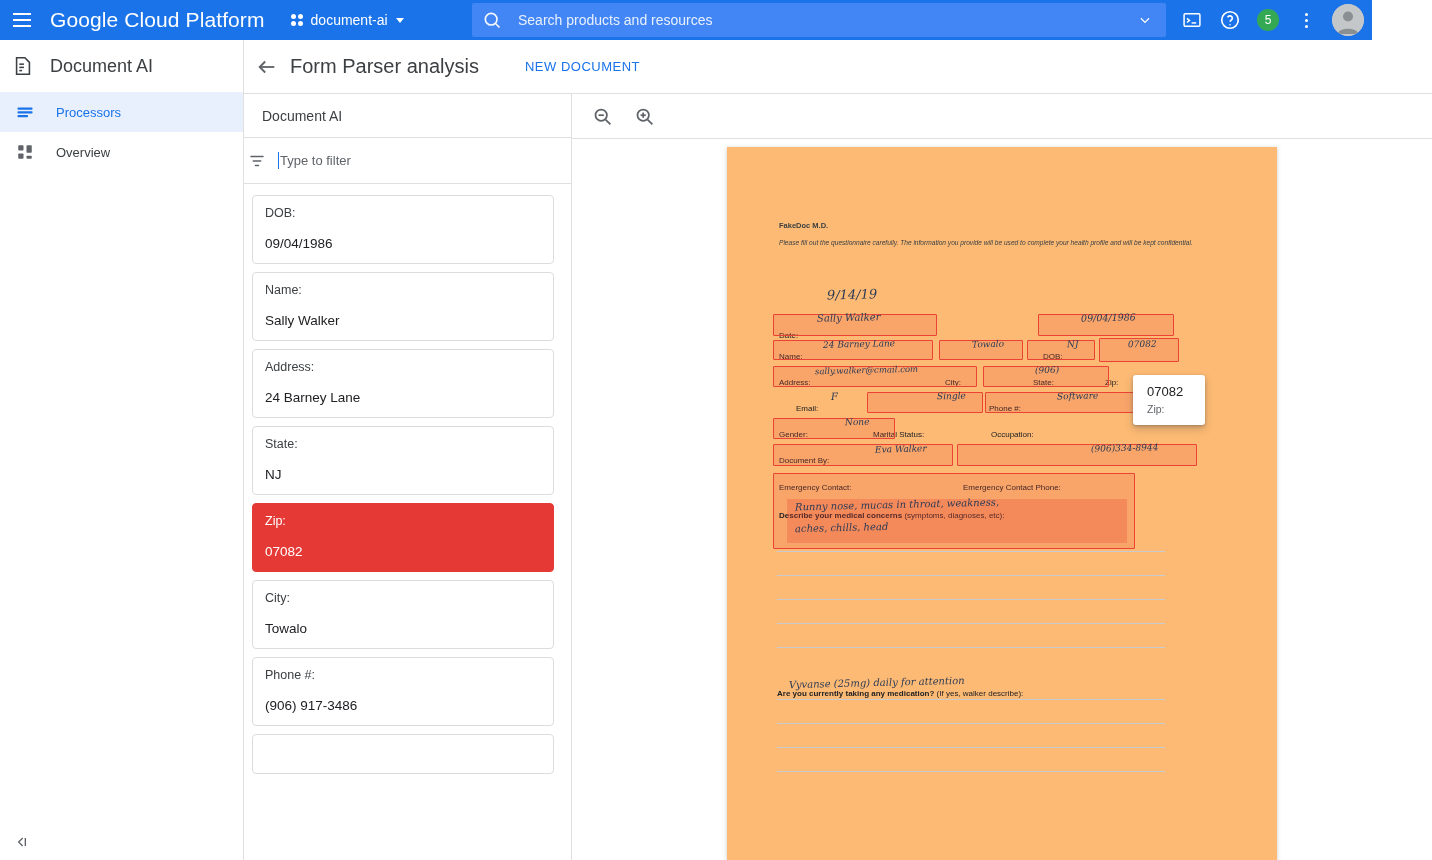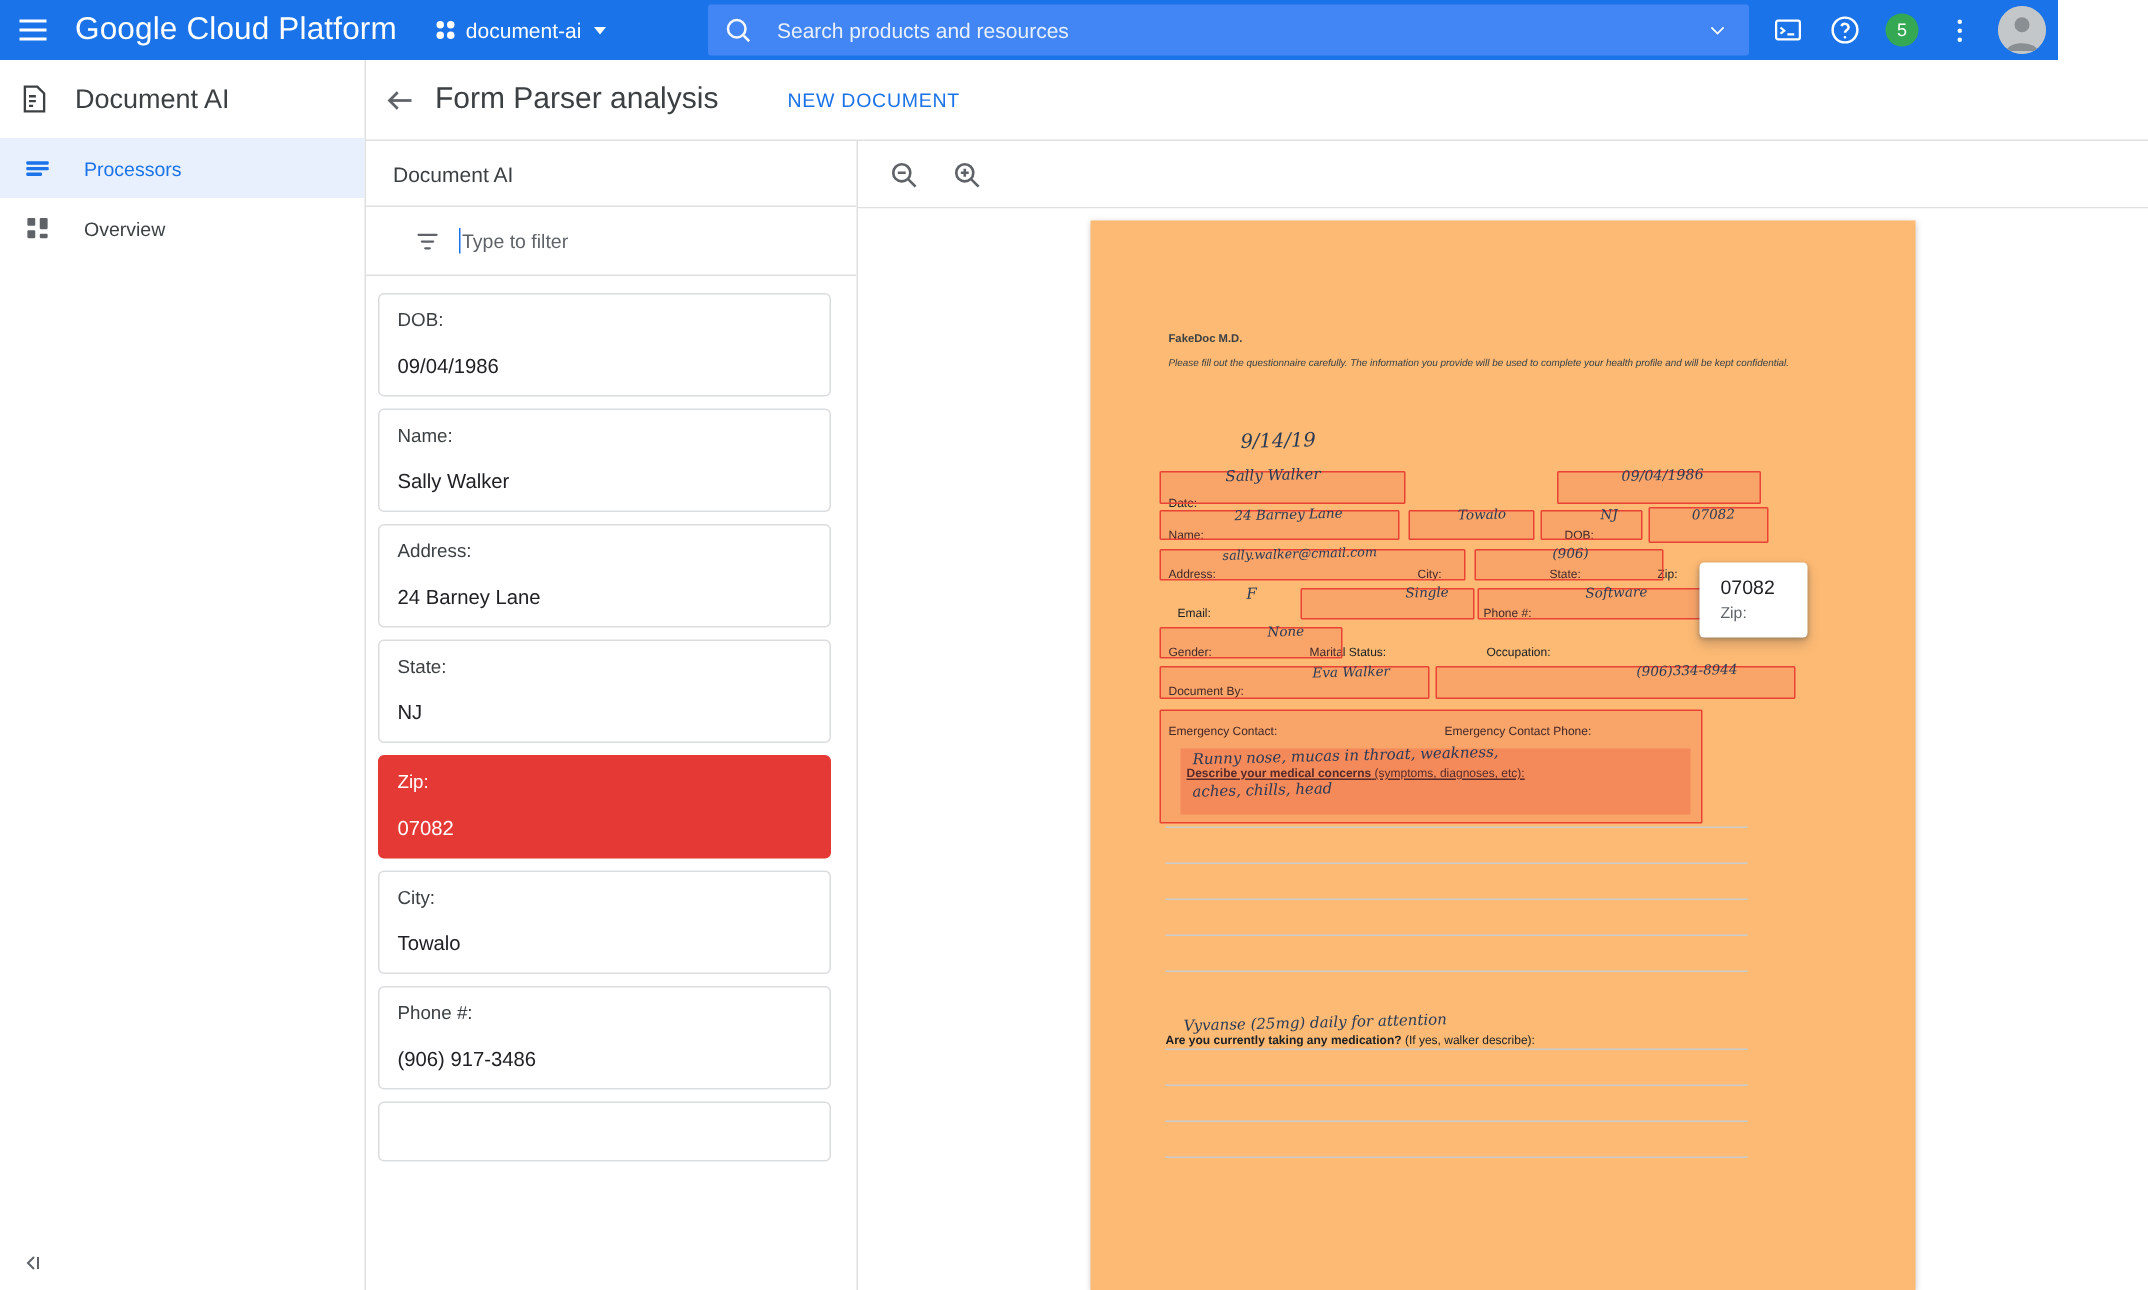--- a/index.html
+++ b/index.html
@@ -122,21 +122,21 @@
     background: #fff; border-right: 1px solid #e0e0e0;
     overflow: hidden;
   }
   .mid-breadcrumb {
     height: 44px; display: flex; align-items: center;
     padding-left: 18px; font-size: 14px; color: #3c4043;
     border-bottom: 1px solid #e0e0e0;
   }
   .filter-row {
     height: 46px; display: flex; align-items: center; gap: 12px;
-    padding-left: 32px; border-bottom: 1px solid #e0e0e0;
+    padding-left: 4px; border-bottom: 1px solid #e0e0e0;
   }
   .filter-icon { color: #5f6368; }
   .filter-input {
     border: none; outline: none; font-size: 13px; font-family: inherit;
     color: #202124; width: 220px; background: transparent;
     border-left: 1px solid #1a73e8; padding-left: 1px;
   }
   .filter-input::placeholder { color: #5f6368; }
   .fields-list {
     position: absolute; top: 91px; left: 0; right: 0; bottom: 0;
@@ -442,21 +442,21 @@
 
       <div class="hl" style="left:300px; top:193px; width:68px; height:20px;"></div>
       <div class="doc-row" style="left:306px; top:199px;">State:</div>
       <div class="hand" style="position:absolute; left:340px; top:192px; font-size:9px;">NJ</div>
 
       <div class="hl" style="left:372px; top:191px; width:80px; height:24px; border-width:1.5px;"></div>
       <div class="doc-row" style="left:378px; top:199px;">Zip:</div>
       <div class="hand" style="position:absolute; left:401px; top:192px; font-size:9px;">07082</div>
 
       <div class="hl" style="left:46px; top:219px; width:204px; height:21px;"></div>
-      <div class="doc-row" style="left:58px; top:225px;">Email:</div>
+      <div class="doc-row" style="left:69px; top:225px;">Email:</div>
       <div class="hand" style="position:absolute; left:88px; top:218px; font-size:8.5px;">sally.walker@cmail.com</div>
 
       <div class="hl" style="left:256px; top:219px; width:126px; height:21px;"></div>
       <div class="doc-row" style="left:262px; top:225px;">Phone #:</div>
       <div class="hand" style="position:absolute; left:308px; top:218px; font-size:9px;">(906)</div>
 
       <div class="doc-row" style="left:52px; top:251px;">Gender:</div>
       <div class="hand" style="position:absolute; left:104px; top:244px;">F</div>
 
       <div class="hl" style="left:140px; top:245px; width:116px; height:21px;"></div>
@@ -473,21 +473,21 @@
 
       <div class="hl" style="left:46px; top:297px; width:180px; height:22px;"></div>
       <div class="doc-row" style="left:52px; top:304px;">Emergency Contact:</div>
       <div class="hand" style="position:absolute; left:148px; top:297px; font-size:9px;">Eva Walker</div>
 
       <div class="hl" style="left:230px; top:297px; width:240px; height:22px;"></div>
       <div class="doc-row" style="left:236px; top:304px;">Emergency Contact Phone:</div>
       <div class="hand" style="position:absolute; left:364px; top:296px; font-size:9px;">(906)334-8944</div>
 
       <div class="hl" style="left:46px; top:326px; width:362px; height:76px;"></div>
-      <div class="doc-row" style="left:64px; top:332px; font-weight:700;text-decoration:underline;">
+      <div class="doc-row" style="left:52px; top:332px; font-weight:700;">
         <span>Describe your medical concerns</span>
         <span style="font-weight:400;">(symptoms, diagnoses, etc):</span>
       </div>
       <div class="hl-fill" style="left:60px; top:352px; width:340px; height:44px;"></div>
       <div class="hand" style="position:absolute; left:68px; top:352px; font-size:10px;">Runny nose, mucas in throat, weakness,</div>
       <div class="hand" style="position:absolute; left:68px; top:375px; font-size:10px;">aches, chills, head</div>
 
       <div class="rule" style="left:50px; top:404px; width:388px;"></div>
       <div class="rule" style="left:50px; top:428px; width:388px;"></div>
       <div class="rule" style="left:50px; top:452px; width:388px;"></div>

